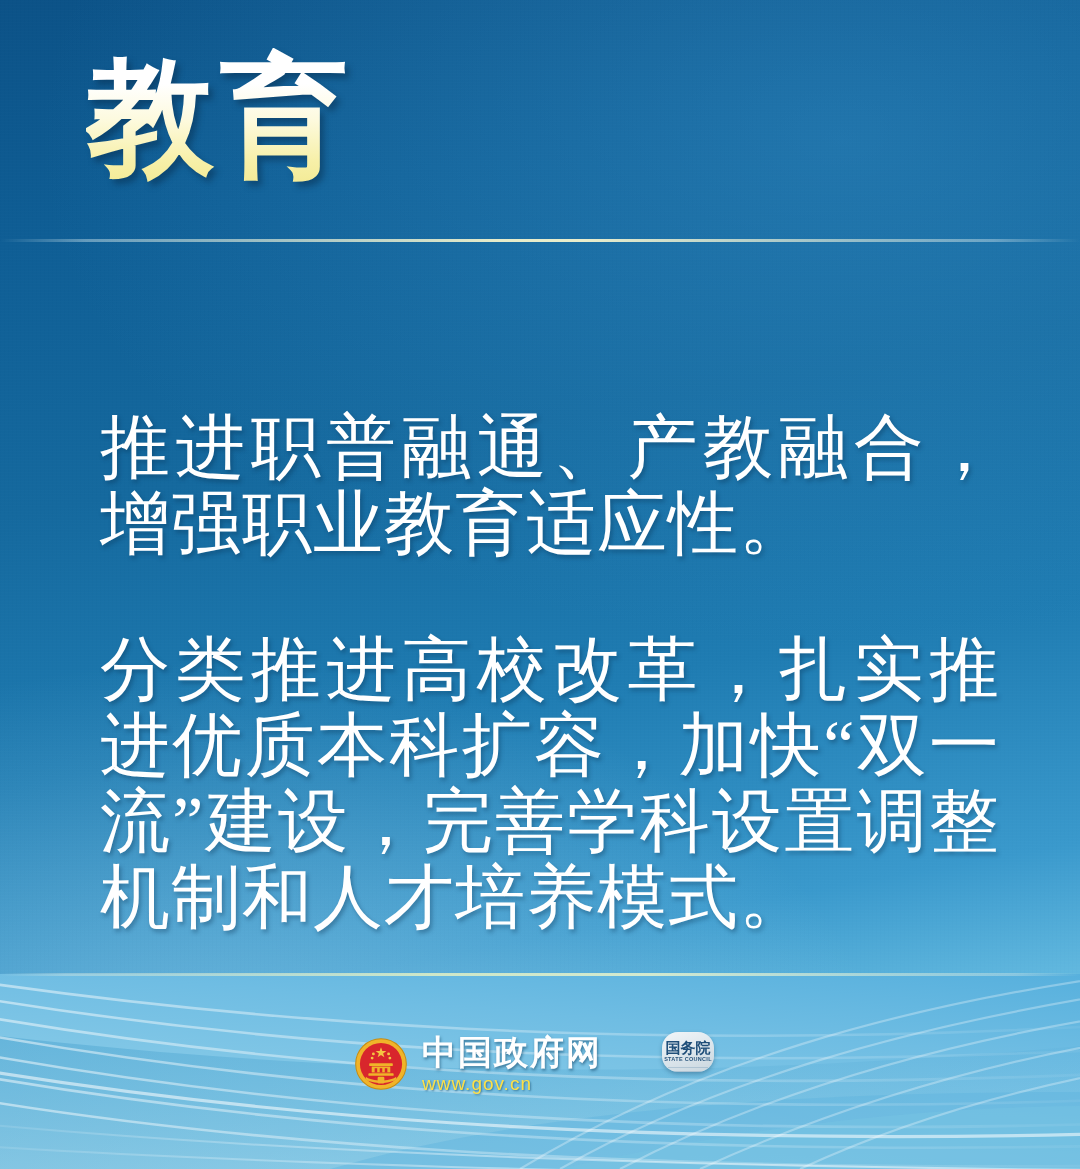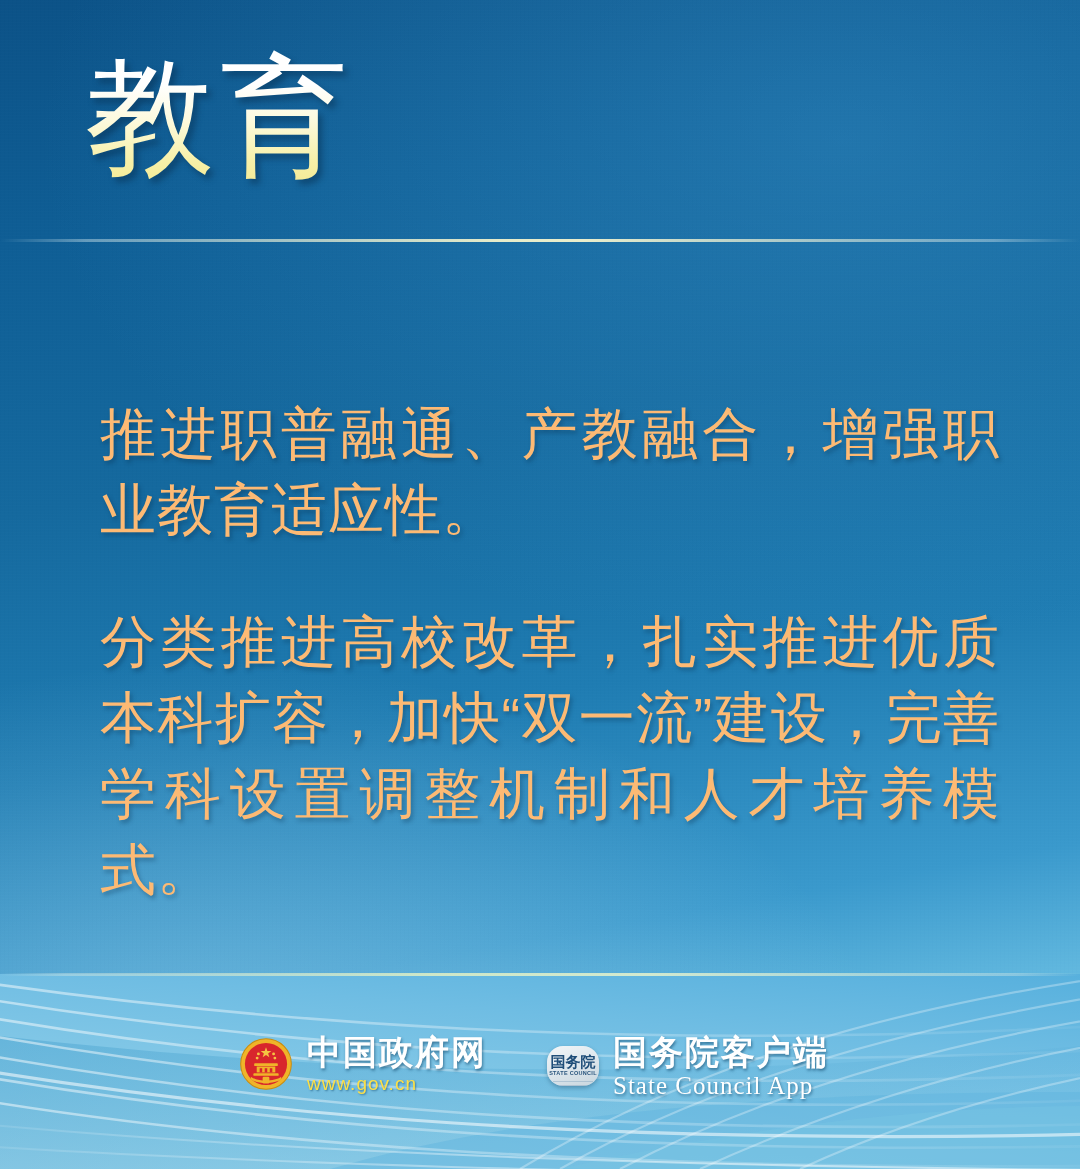--- a/index.html
+++ b/index.html
@@ -85,47 +85,47 @@
       rgba(210,232,230,0.40) 94%,
       rgba(255,255,255,0) 100%); }
 
   
   .headline {
     position: absolute;
     left: 86px;
     top: 48px;
     font-size: 128px;
     line-height: 1.08;
-    font-weight: 400;
+    font-weight: 700;
     letter-spacing: 6px;
     font-family: "DejaVu Sans", "Liberation Sans", sans-serif;
     background: linear-gradient(180deg,
       #ffffff 0%, #ffffff 26%, #fdfade 52%, #f7f0a8 82%, #f3ea94 100%);
     -webkit-background-clip: text;
     background-clip: text;
     color: transparent;
     -webkit-text-fill-color: transparent;
     filter: drop-shadow(4px 5px 3px rgba(4,40,70,0.45));
     white-space: nowrap;
   }
 
   
   .body-copy {
     position: absolute;
     left: 100px;
     top: 340px;
     width: 900px;
   }
   .para {
-    color: #fdba74;
-    font-size: 56px;
+    color: #ffffff;
+    font-size: 70px;
     line-height: 76px;
     font-weight: 500;
     letter-spacing: 1px;
-    font-family: Liberation Sans, sans-serif;
+    font-family: Liberation Serif, serif;
     text-shadow: 2px 3px 4px rgba(6,44,74,0.35);
     text-align: justify;
     text-justify: inter-character;
   }
   .para + .para { margin-top: 52px; }
 
   
   .footer {
     position: absolute;
     left: 0; right: 12px;
@@ -302,21 +302,17 @@
         <div class="brand-sub-sans">www.gov.cn</div>
       </div>
     </div>
 
     <div class="brand">
       <div class="app-icon">
         <div class="ai-cn">国务院</div>
         <div class="ai-en">STATE COUNCIL</div>
         <div class="ai-lines"></div>
       </div>
-      <div class="brand-text">
-        <div class="brand-cn">国务院客户端</div>
-        <div class="brand-sub-serif">State Council App</div>
-      </div>
     </div>
 
   </div>
 
 </div>
 
 </body></html>

